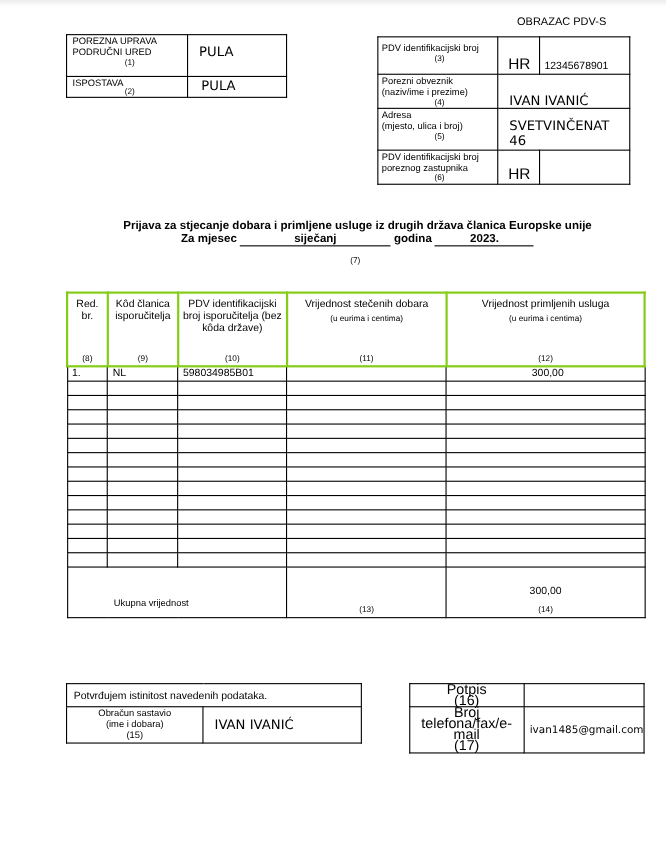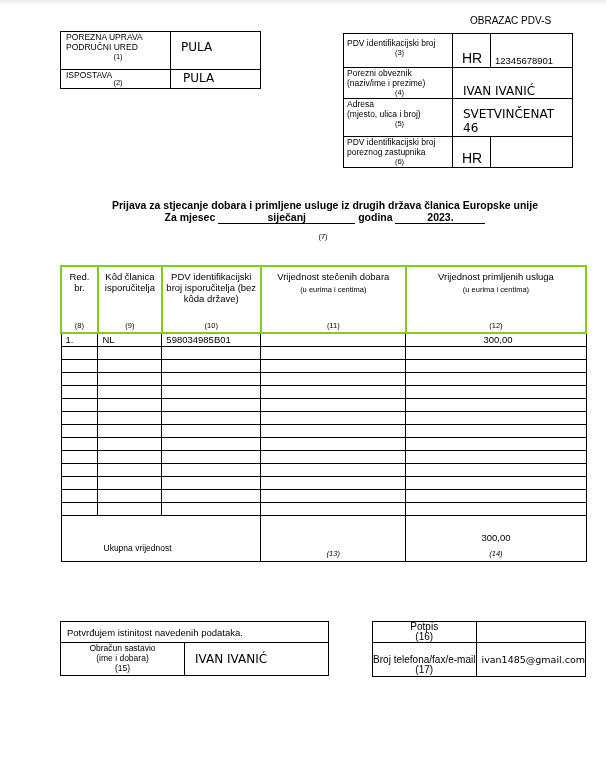--- a/index.html
+++ b/index.html
@@ -37,30 +37,30 @@
 
   
   #main { left: 60px; top: 265px; width: 527px; font-size: 9.5px; }
   #main th { border: 2px solid #84cc16; font-weight: normal; vertical-align: top; padding: 4px 2px 0 2px; height: 61px; position: relative; font-size: 9.5px; line-height: 11px; }
   #main th .num { position: absolute; left: 0; right: 0; bottom: 1px; }
   #main th .unit { font-size: 7.5px; display: block; margin-top: 2px; }
   #main td { height: 12px; font-size: 9.5px; line-height: 12px; padding-left: 4px; }
   #main td.right { text-align: center; }
   #main .total td { height: 45px; position: relative; }
   .total .lbl { position: absolute; left: 42px; top: 26px; font-size: 8.5px; }
-  .total .num { position: absolute; left: 0; right: 0; bottom: 1px; font-style: italic; }
+  .total .num { position: absolute; left: 0; right: 0; bottom: 1px; }
   .total .tval { position: absolute; left: 0; right: 0; top: 16px; text-align: center; font-size: 9.5px; }
 
   
   #bl { left: 60px; top: 621px; width: 269px; }
   #bl .c1 { height: 20px; font-size: 9.5px; padding-left: 6px; vertical-align: middle; }
   #bl .lbl { width: 123px; text-align: center; height: 32px; }
   #bl .v { vertical-align: middle; padding-left: 10px; }
   #br { left: 372px; top: 621px; width: 214px; }
-  #br .lbl { width: 103px; text-align: center; font-size: 10px; line-height: 10px; }
+  #br .lbl { width: 103px; text-align: center; font-size: 13px; line-height: 10px; }
   #br .r16 td { height: 20px; }
   #br .r17 td { height: 32px; }
   #br .v { vertical-align: middle; padding-left: 5px; font-family: "DejaVu Sans", sans-serif; font-size: 9.5px; }
 </style>
 </head>
 <body>
 
 <div class="topshade"></div>
 
 <div class="abs form-code">OBRAZAC PDV-S</div>

